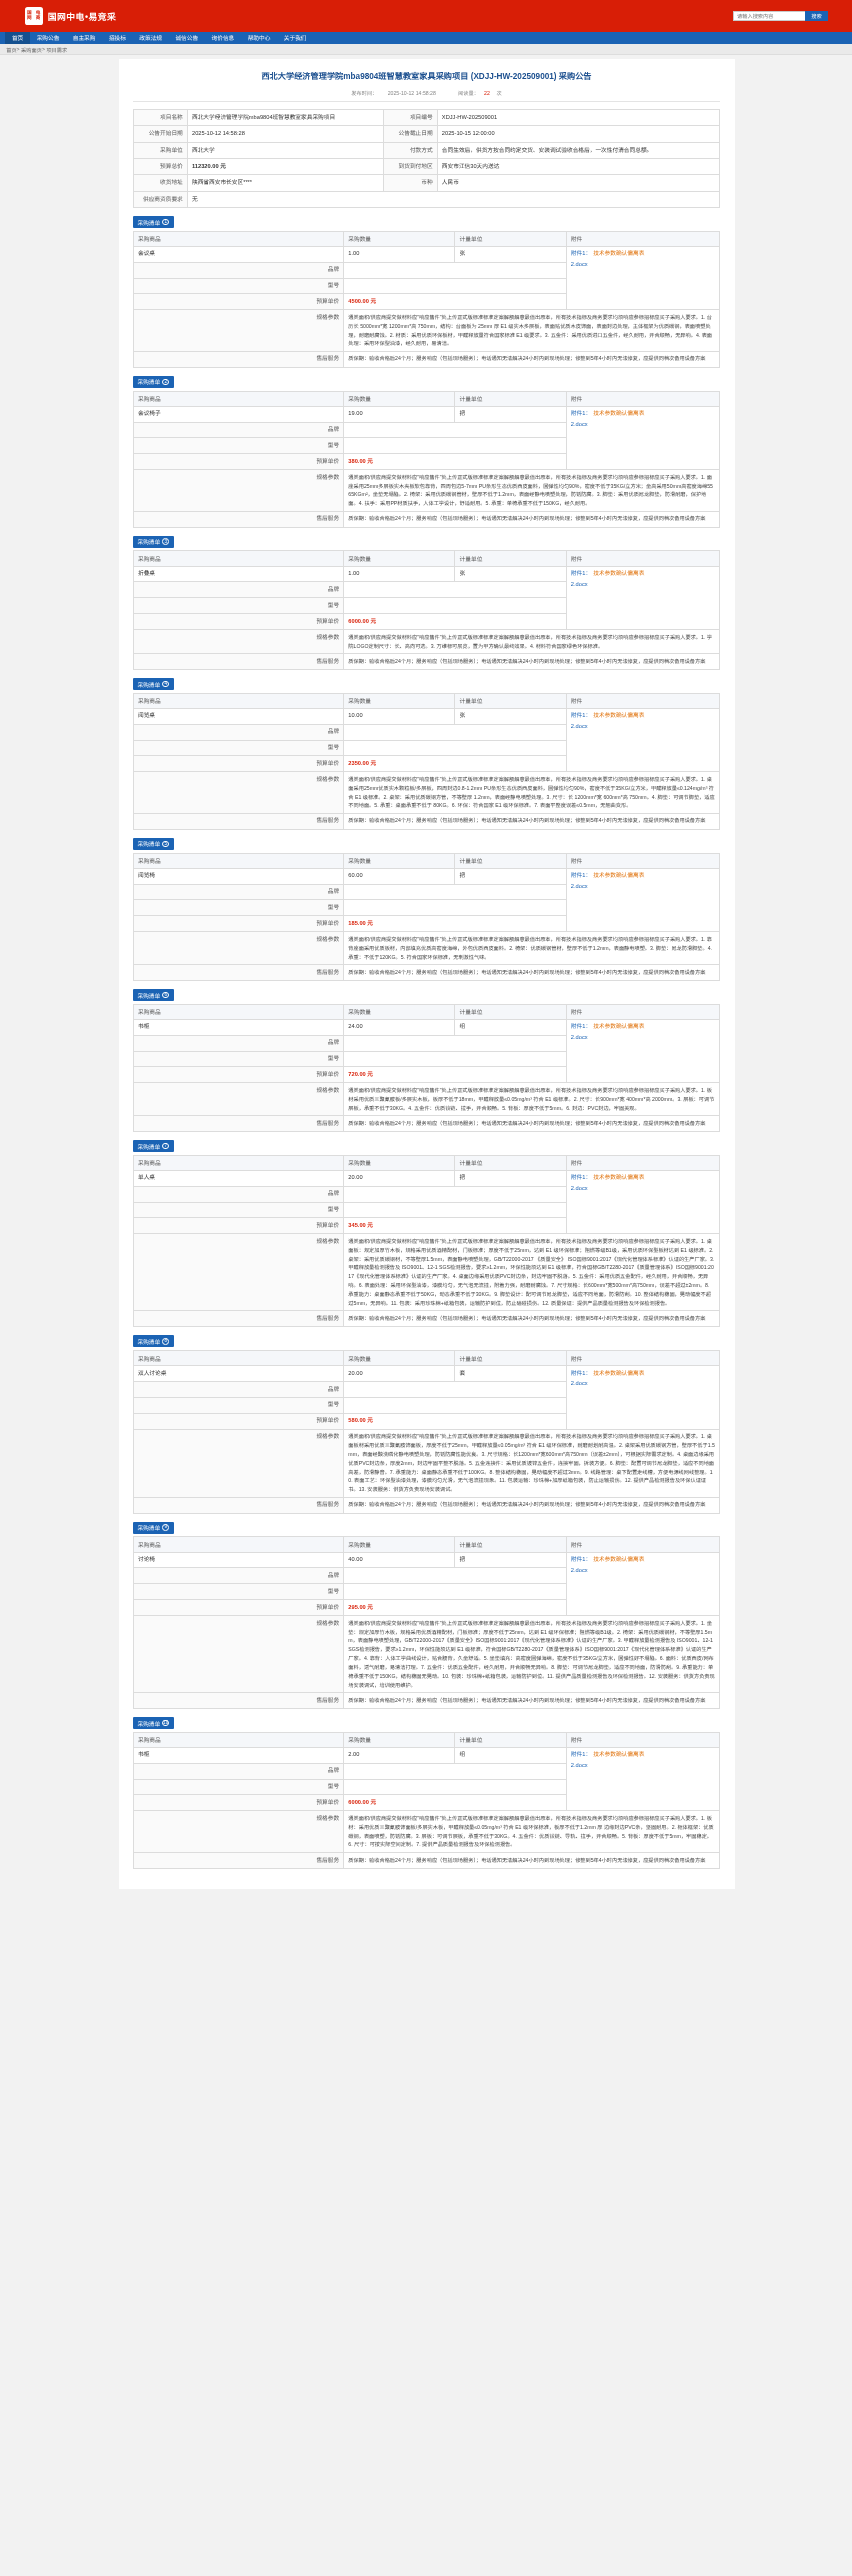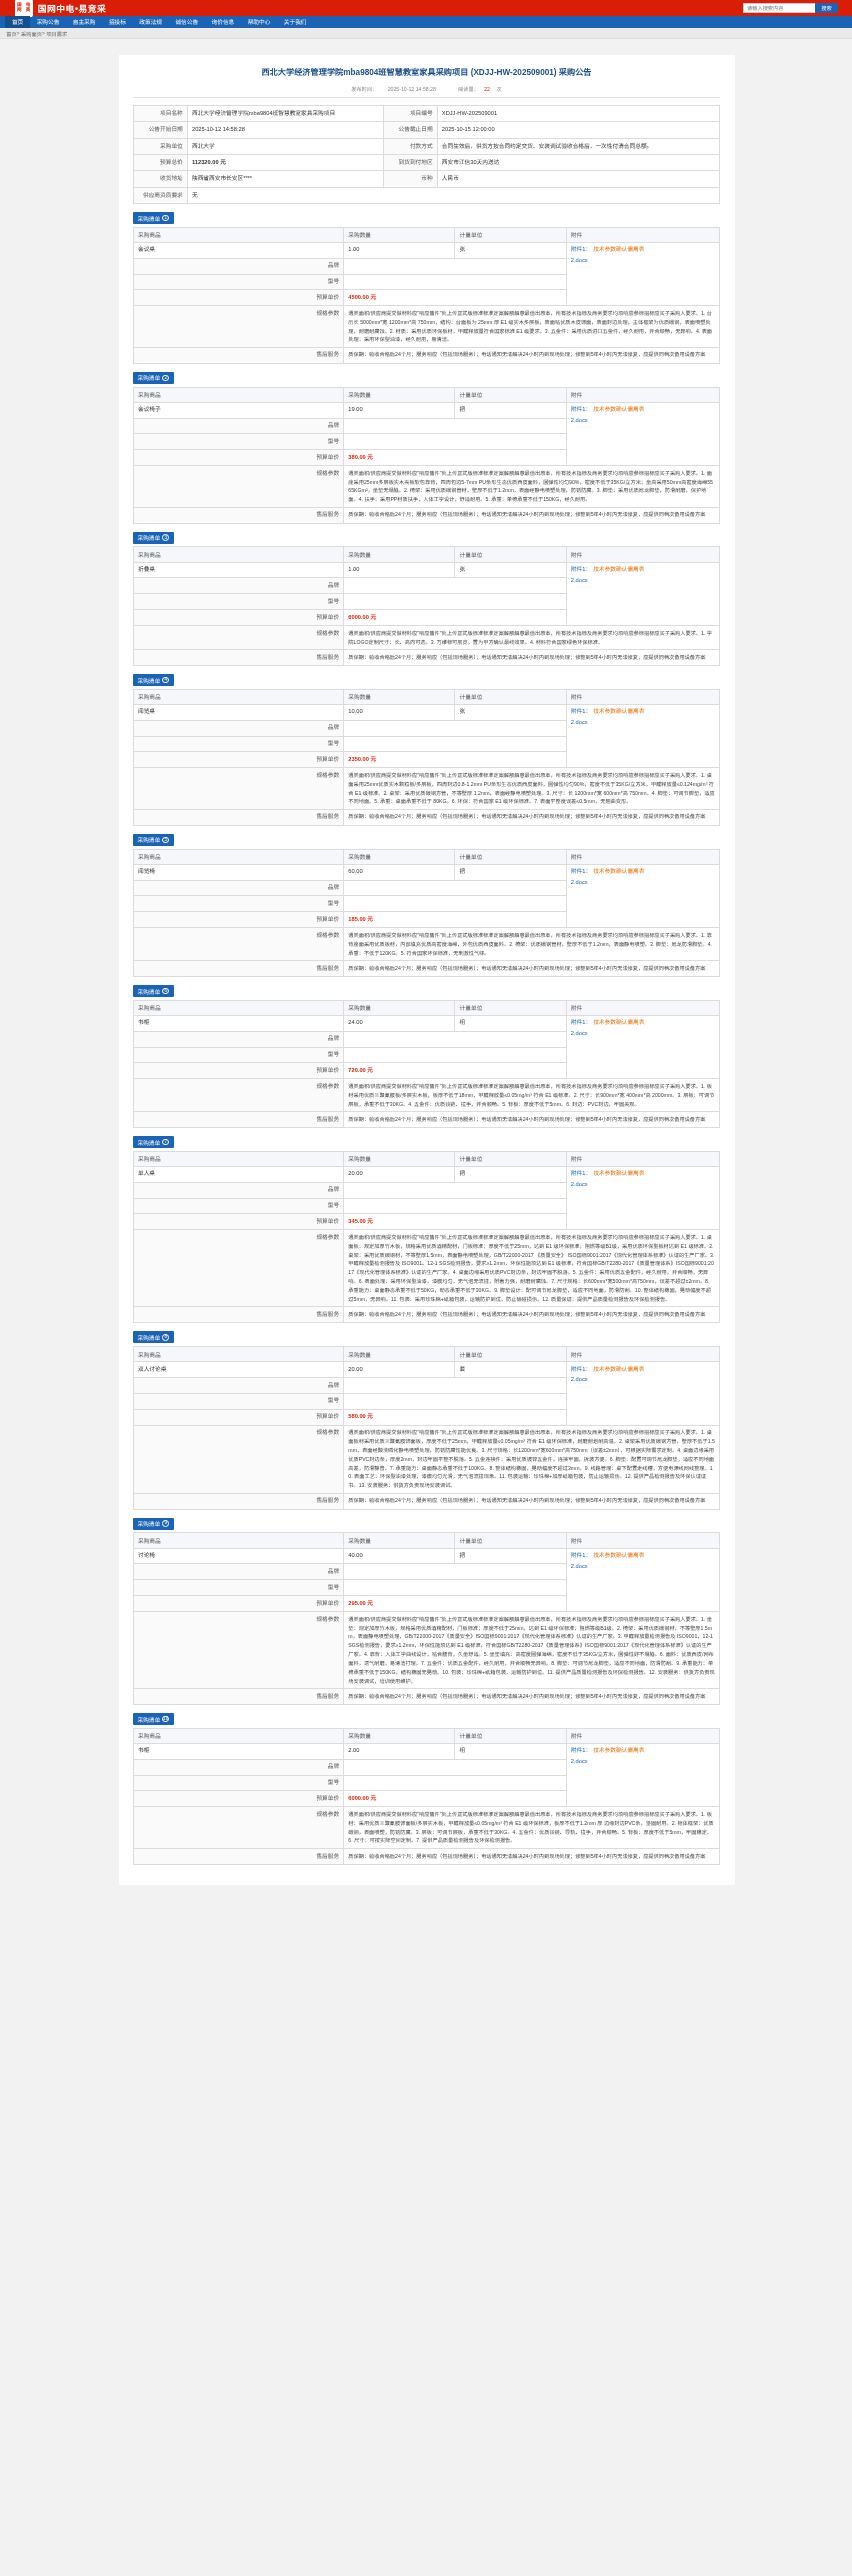--- a/index.html
+++ b/index.html
@@ -6,25 +6,25 @@
   html, body { margin:0; padding:0; }
   body {
     font-family: "Liberation Sans", "DejaVu Sans", sans-serif;
     background:#f2f2f2;
     width:853px;
     color:#333;
     font-size:6.2px;
   }
   
   .topbar {
-    height:16px;
+    height:32px;
     background:#d81e06;
     display:flex;
     align-items:center;
-    padding:0 15px;
+    padding:0 25px;
   }
   .logo-mark {
     width:17.5px;height:17.5px;border-radius:2.6px;background:#fff;
     display:flex;align-items:center;justify-content:center;
     color:#d81e06;font-size:4.6px;font-weight:bold;line-height:1.05;text-align:center;
     margin-right:5.2px;flex:none;
   }
   .logo-text { color:#fff;font-size:8.8px;font-weight:bold;letter-spacing:0.5px; }
   .topbar-spacer { flex:1; }
   .search-wrap { display:flex;align-items:center; }
@@ -49,21 +49,21 @@
   .navbar a.active { background:#14508f; }
   
   .crumbbar {
     height:10.3px;background:#eaeaea;border-bottom:0.5px solid #ddd;
     display:flex;align-items:center;padding-left:6.2px;font-size:5.2px;color:#666;
   }
   .crumbbar span { margin-right:1.5px; }
   .crumbbar a { color:#666;text-decoration:none; }
   
   .page {
-    width:616px;margin:16px auto;background:#fff;padding:9.3px 14.4px 20.6px;
+    width:616px;margin:4px auto;background:#fff;padding:9.3px 14.4px 20.6px;
     min-height:206px;
   }
   .doc-title {
     text-align:center;font-size:8.2px;font-weight:bold;color:#1b4f8f;
     line-height:1.5;padding:3.1px 0 5.2px;
   }
   .doc-meta {
     text-align:center;font-size:5.2px;color:#888;padding-bottom:5.2px;
     border-bottom:0.5px solid #e4e4e4;
   }

